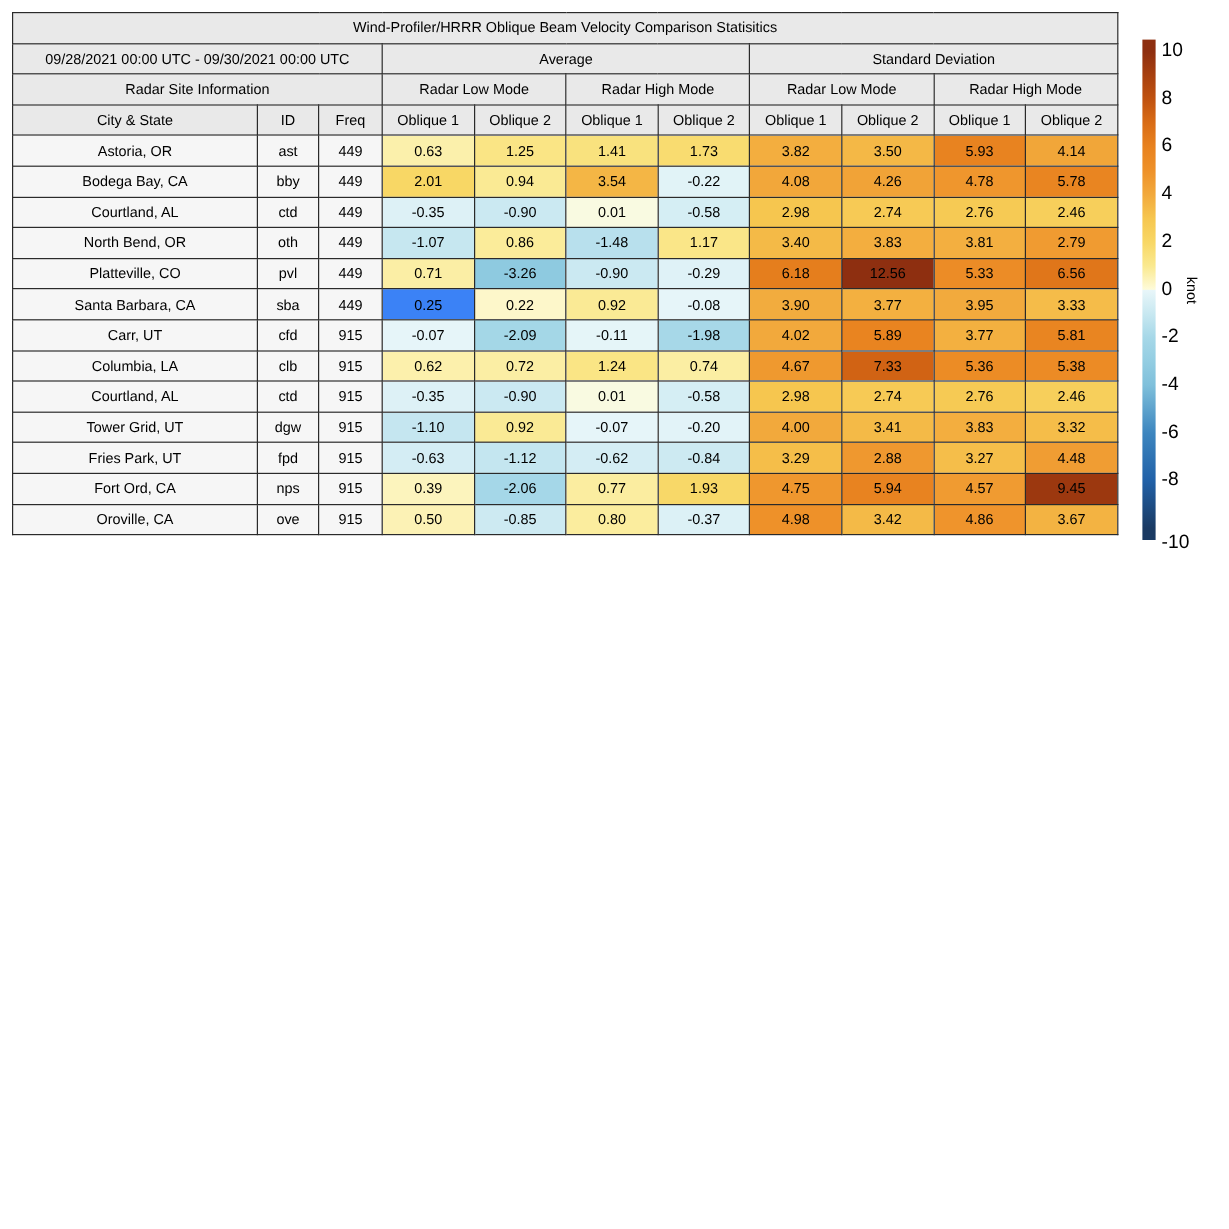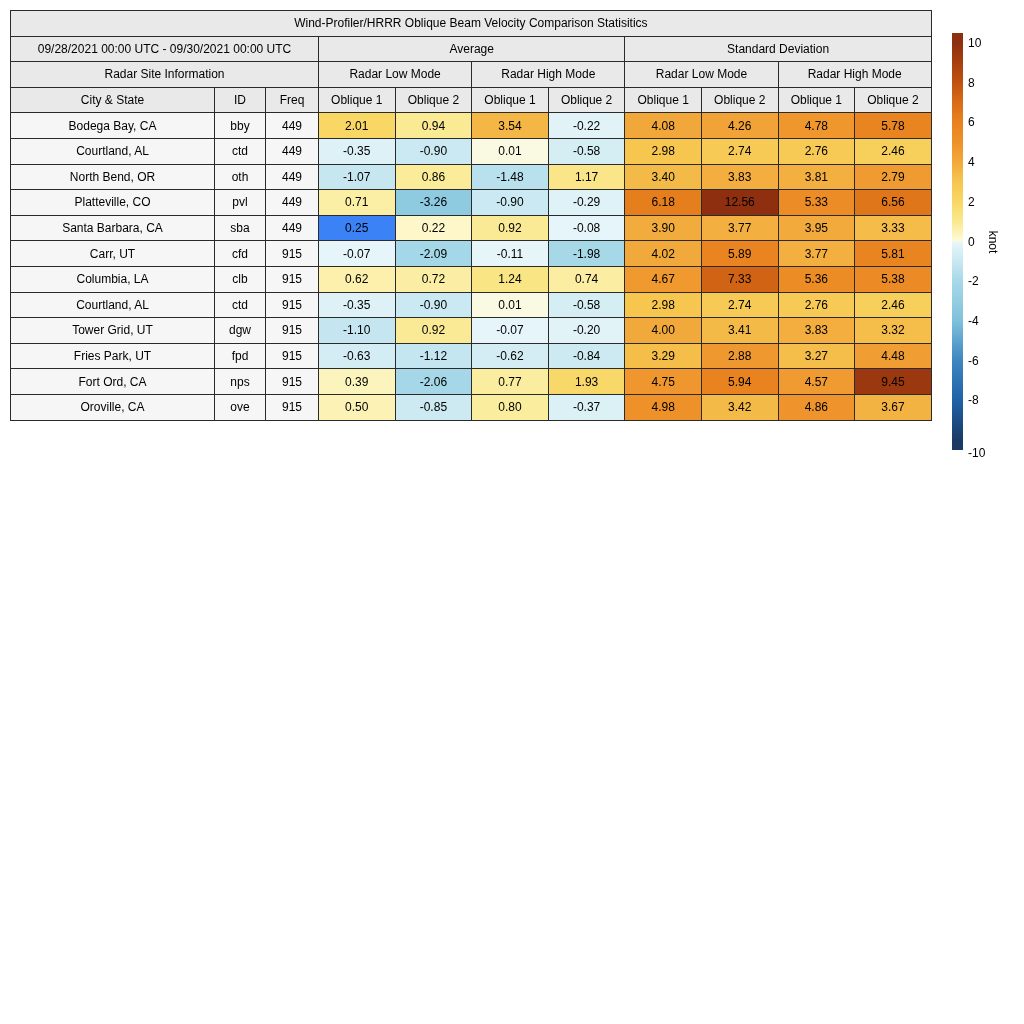--- a/index.html
+++ b/index.html
@@ -50,21 +50,21 @@
   .cbar-gradient {
     position: absolute;
     left: 0; top: 0;
     width: 11px;
     height: 417px;
   }
   .cbar-tick-label {
     position: absolute;
     left: 16px;
     width: 40px;
-    font-size: 12px;
+    font-size: 16px;
     line-height: 14px;
     color: #000;
     text-align: left;
   }
   .cbar-unit {
     position: absolute;
     left: 34px;
     top: 50%;
     transform: translateY(-50%);
     writing-mode: vertical-rl;
@@ -112,20 +112,33 @@
           <th class="hdr">ID</th>
           <th class="hdr">Freq</th>
           <th class="hdr">Oblique 1</th>
           <th class="hdr">Oblique 2</th>
           <th class="hdr">Oblique 1</th>
           <th class="hdr">Oblique 2</th>
           <th class="hdr">Oblique 1</th>
           <th class="hdr">Oblique 2</th>
           <th class="hdr">Oblique 1</th>
           <th class="hdr">Oblique 2</th>
+        </tr>
+        <tr>
+          <td class="info">Astoria, OR</td>
+          <td class="info">ast</td>
+          <td class="info">449</td>
+          <td style="background: rgb(251, 240, 171);">0.63</td>
+          <td style="background: rgb(250, 229, 133);">1.25</td>
+          <td style="background: rgb(249, 226, 126);">1.41</td>
+          <td style="background: rgb(249, 220, 112);">1.73</td>
+          <td style="background: rgb(243, 174, 63);">3.82</td>
+          <td style="background: rgb(244, 184, 70);">3.50</td>
+          <td style="background: rgb(232, 131, 32);">5.93</td>
+          <td style="background: rgb(241, 166, 57);">4.14</td>
         </tr>
         <tr>
           <td class="info">Bodega Bay, CA</td>
           <td class="info">bby</td>
           <td class="info">449</td>
           <td style="background: rgb(248, 215, 101);">2.01</td>
           <td style="background: rgb(250, 234, 148);">0.94</td>
           <td style="background: rgb(244, 182, 69);">3.54</td>
           <td style="background: rgb(225, 243, 247);">-0.22</td>
           <td style="background: rgb(242, 167, 58);">4.08</td>

